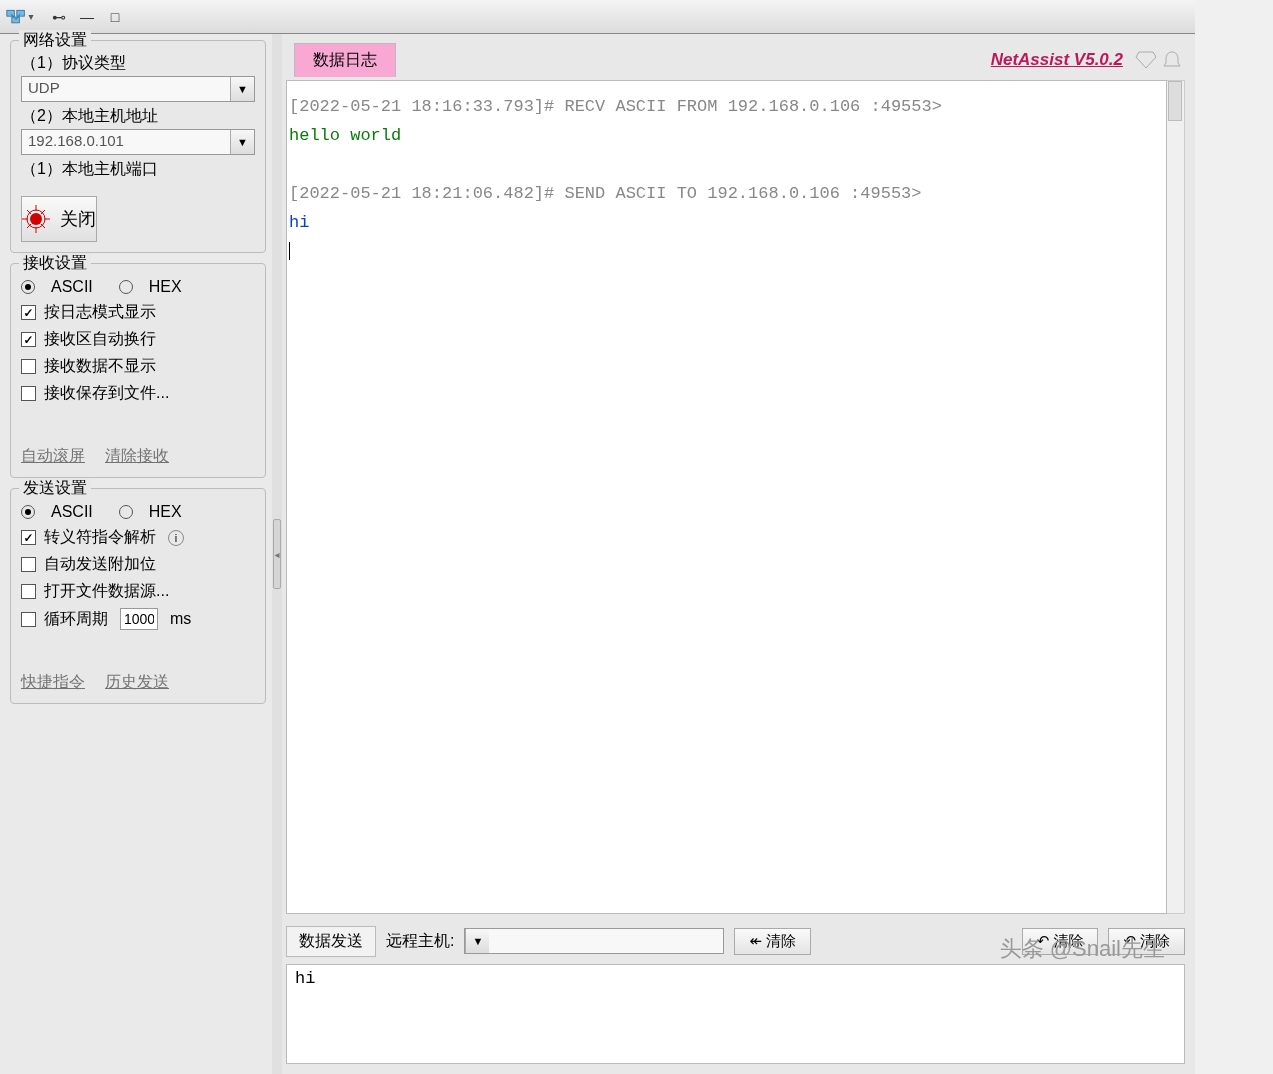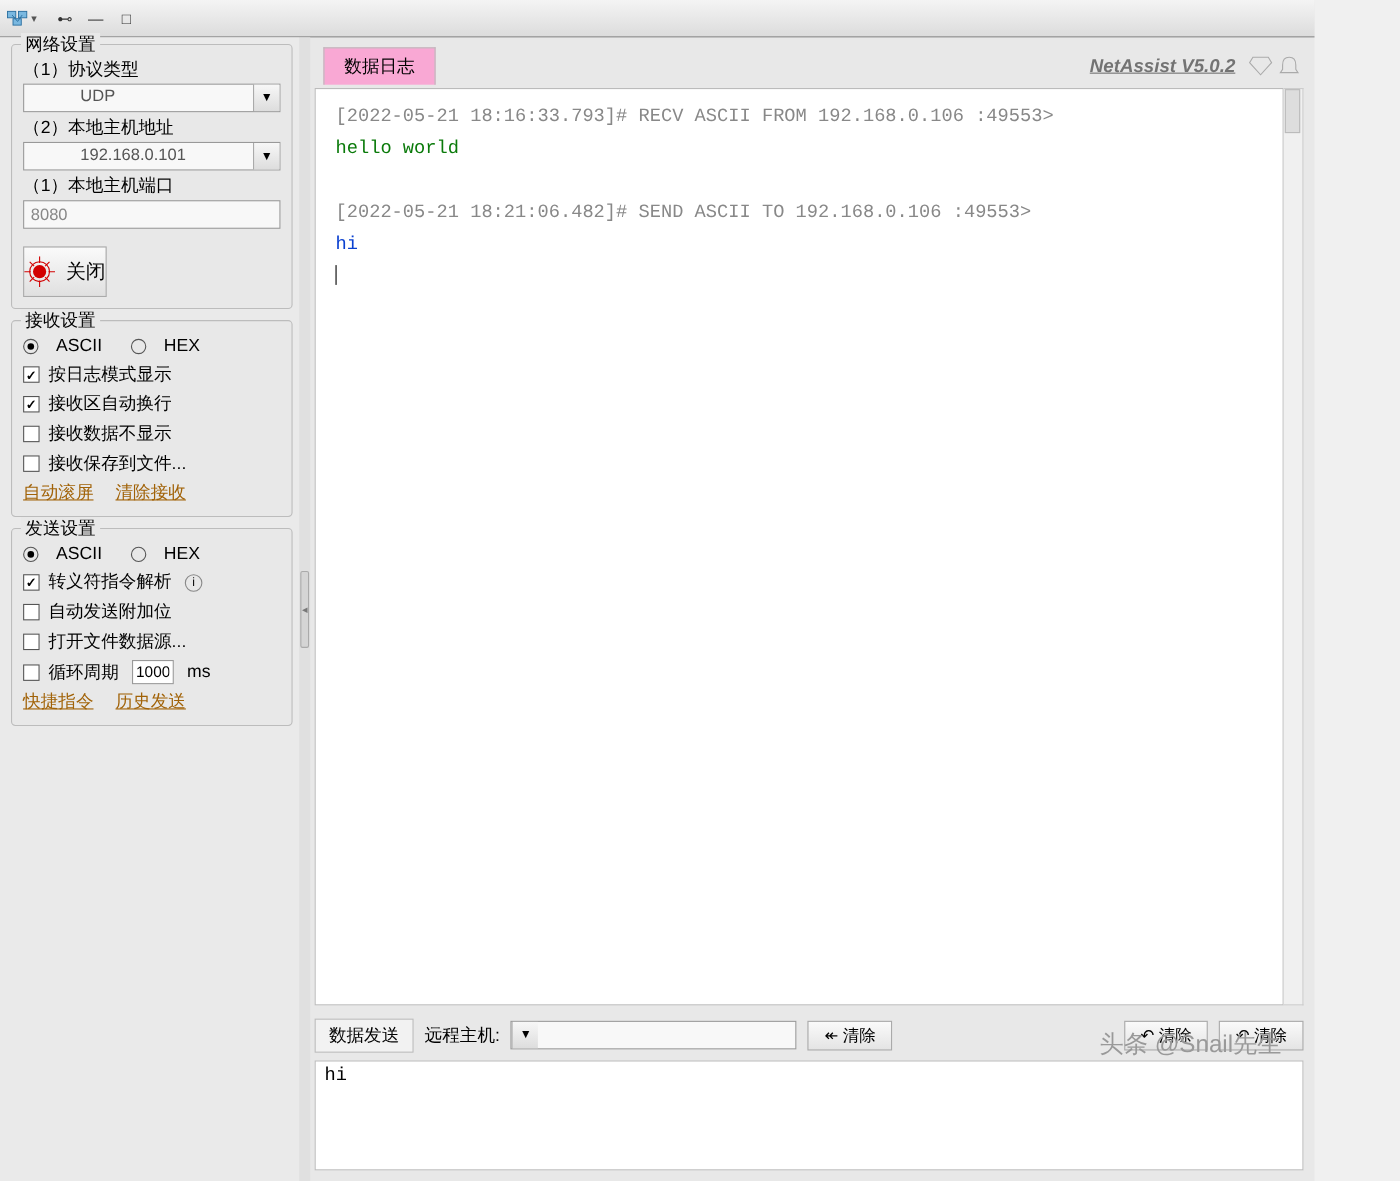--- a/index.html
+++ b/index.html
@@ -11,46 +11,46 @@
 .tb-drop{ font-size:10px; color:#555; }
 .tb-pill{ flex:1; margin:4px 6px; height:24px; background:linear-gradient(to bottom,#34b3d8,#1b8db8); border:1px solid #0b6a8a; border-radius:12px; display:flex; align-items:center; justify-content:center; color:#fff; font-weight:bold; font-size:18px; text-shadow:0 1px 1px #053b52; }
 .tb-right{ display:flex; align-items:center; gap:6px; padding:0 8px; }
 .tb-btn{ width:22px; height:20px; display:flex; align-items:center; justify-content:center; font-size:14px; color:#333; }
 .body{ flex:1; display:flex; }
 .left-col{ width:272px; background:#eaeaea; padding:6px 6px 6px 10px; display:flex; flex-direction:column; gap:10px; }
 .group{ border:1px solid #bcbcbc; border-radius:4px; background:#e8e8e8; padding:8px 10px 10px; position:relative; }
 .group-title{ position:absolute; top:-11px; left:8px; background:#e8e8e8; padding:0 4px; font-size:16px; }
 .row-lbl{ font-size:16px; margin:4px 0 2px; }
 .combo{ display:flex; border:1px solid #999; background:#f8f8f8; height:26px; }
-.combo input, .combo .combo-text{ flex:1; border:none; background:transparent; padding:2px 6px; font-size:15px; color:#555;margin-left:45px; }
+.combo input, .combo .combo-text{ flex:1; border:none; background:transparent; padding:2px 6px; font-size:15px; color:#555; }
 .combo-btn{ width:24px; border-left:1px solid #aaa; background:linear-gradient(#f7f7f7,#ddd); display:flex; align-items:center; justify-content:center; font-size:11px; }
 .textin{ width:100%; height:26px; border:1px solid #999; padding:2px 6px; font-size:15px; color:#888; background:#f8f8f8; }
 .big-btn{ margin-top:16px; height:46px; display:flex; align-items:center; justify-content:center; gap:10px; border:1px solid #aaa; background:linear-gradient(#fafafa,#e0e0e0); font-size:18px; }
 .red-target{ width:28px; height:28px; }
 .radio-row{ display:flex; gap:26px; margin:6px 0; }
 .rad{ display:flex; align-items:center; gap:16px; font-size:16px; }
 .rad .circ{ width:14px; height:14px; border:1px solid #555; border-radius:50%; display:flex; align-items:center; justify-content:center; }
 .rad.on .circ::after{ content:""; width:6px; height:6px; background:#000; border-radius:50%; }
 .chk-row{ display:flex; align-items:center; gap:8px; margin:6px 0; font-size:16px; }
 .chk-box{ width:15px; height:15px; border:1px solid #555; background:#fff; display:flex; align-items:center; justify-content:center; font-size:12px; }
 .chk-box.on::after{ content:"✓"; font-weight:bold; line-height:1; }
 .link-row{ display:flex; gap:20px; margin-top:6px; }
-.link{ color:#a16207; text-decoration:underline; font-size:16px; }
+.link{ color:#737373; text-decoration:underline; font-size:16px;margin-top:36px; }
 .info-icon{ width:16px; height:16px; border:1px solid #888; border-radius:50%; display:inline-flex; align-items:center; justify-content:center; font-size:11px; margin-left:4px; }
 .inline-in{ width:38px; height:22px; border:1px solid #999; font-size:14px; padding:0 3px; margin:0 4px; }
 .right-col{ flex:1; display:flex; flex-direction:column; position:relative; }
 .splitter{ width:10px; background:#e0e0e0; position:relative; }
 .splitter .grip{ position:absolute; top:50%; left:1px; transform:translateY(-50%); width:8px; height:70px; background:#d5d5d5; border:1px solid #aaa; border-radius:2px; display:flex; align-items:center; justify-content:center; color:#777; font-size:10px; }
 .log-head{ height:46px; display:flex; align-items:center; padding:6px 12px 0; }
 .tab{ padding:6px 18px; border:1px solid #bbb; border-bottom:none; background:#f9a8d4; font-size:16px; }
 .spacer{ flex:1; }
-.brand{ color:#737373; font-weight:bold; font-style:italic; text-decoration:underline; font-size:17px; margin-right:8px;text-align:center; }
+.brand{ color:#be185d; font-weight:bold; font-style:italic; text-decoration:underline; font-size:17px; margin-right:8px;text-align:center; }
 .bell-ic,.gem-ic{ width:22px; height:20px; color:#999; margin-left:4px; }
 .log-area{ flex:1; margin:0 10px 8px 4px; position:relative; display:flex; }
-.log-text{ flex:1; border:1px solid #bbb; background:#fff; padding:12px 18px; font-family:"Courier New",monospace; font-size:17px; white-space:pre; overflow:hidden; line-height:1.7; }
+.log-text{ flex:1; border:1px solid #bbb; background:#fff; padding:12px 2px; font-family:"Courier New",monospace; font-size:17px; white-space:pre; overflow:hidden; line-height:1.7; }
 .ts{ color:#888; }
 .recv{ color:#0a7a0a; }
 .send{ color:#0a40d0; }
 .cursor{ display:inline-block; width:1px; height:18px; background:#000; vertical-align:middle; }
 .vscroll{ width:18px; background:#f0f0f0; border:1px solid #ccc; border-left:none; position:relative; }
 .vscroll .thumb{ position:absolute; top:0; left:1px; width:14px; height:40px; background:#ddd; border:1px solid #bbb; }
 .send-bar{ height:38px; margin:0 10px 4px 4px; display:flex; align-items:center; gap:10px; }
 .send-tab{ padding:4px 12px; border:1px solid #bbb; background:#f2f2f2; font-size:16px; }
 .sb-lbl{ font-size:16px; }
 .ghost-btn{ padding:3px 14px; border:1px solid #aaa; background:linear-gradient(#fafafa,#e4e4e4); font-size:15px; display:flex; align-items:center; gap:4px; }
@@ -90,21 +90,20 @@
         <div class="combo">
           <div class="combo-text">UDP</div>
           <div class="combo-btn">▼</div>
         </div>
         <div class="row-lbl">（2）本地主机地址</div>
         <div class="combo">
           <div class="combo-text">192.168.0.101</div>
           <div class="combo-btn">▼</div>
         </div>
         <div class="row-lbl">（1）本地主机端口</div>
-        <input class="textin" value="8080" style="">
         <button class="big-btn">
           <svg class="red-target" viewBox="0 0 28 28">
               <circle cx="14" cy="14" r="6" fill="#d20000"></circle>
               <circle cx="14" cy="14" r="9" fill="none" stroke="#d20000" stroke-width="1"></circle>
               <line x1="14" y1="0" x2="14" y2="6" stroke="#d20000"></line>
               <line x1="14" y1="22" x2="14" y2="28" stroke="#d20000"></line>
               <line x1="0" y1="14" x2="6" y2="14" stroke="#d20000"></line>
               <line x1="22" y1="14" x2="28" y2="14" stroke="#d20000"></line>
               <line x1="5" y1="5" x2="9" y2="9" stroke="#d20000"></line>
               <line x1="19" y1="19" x2="23" y2="23" stroke="#d20000"></line>

